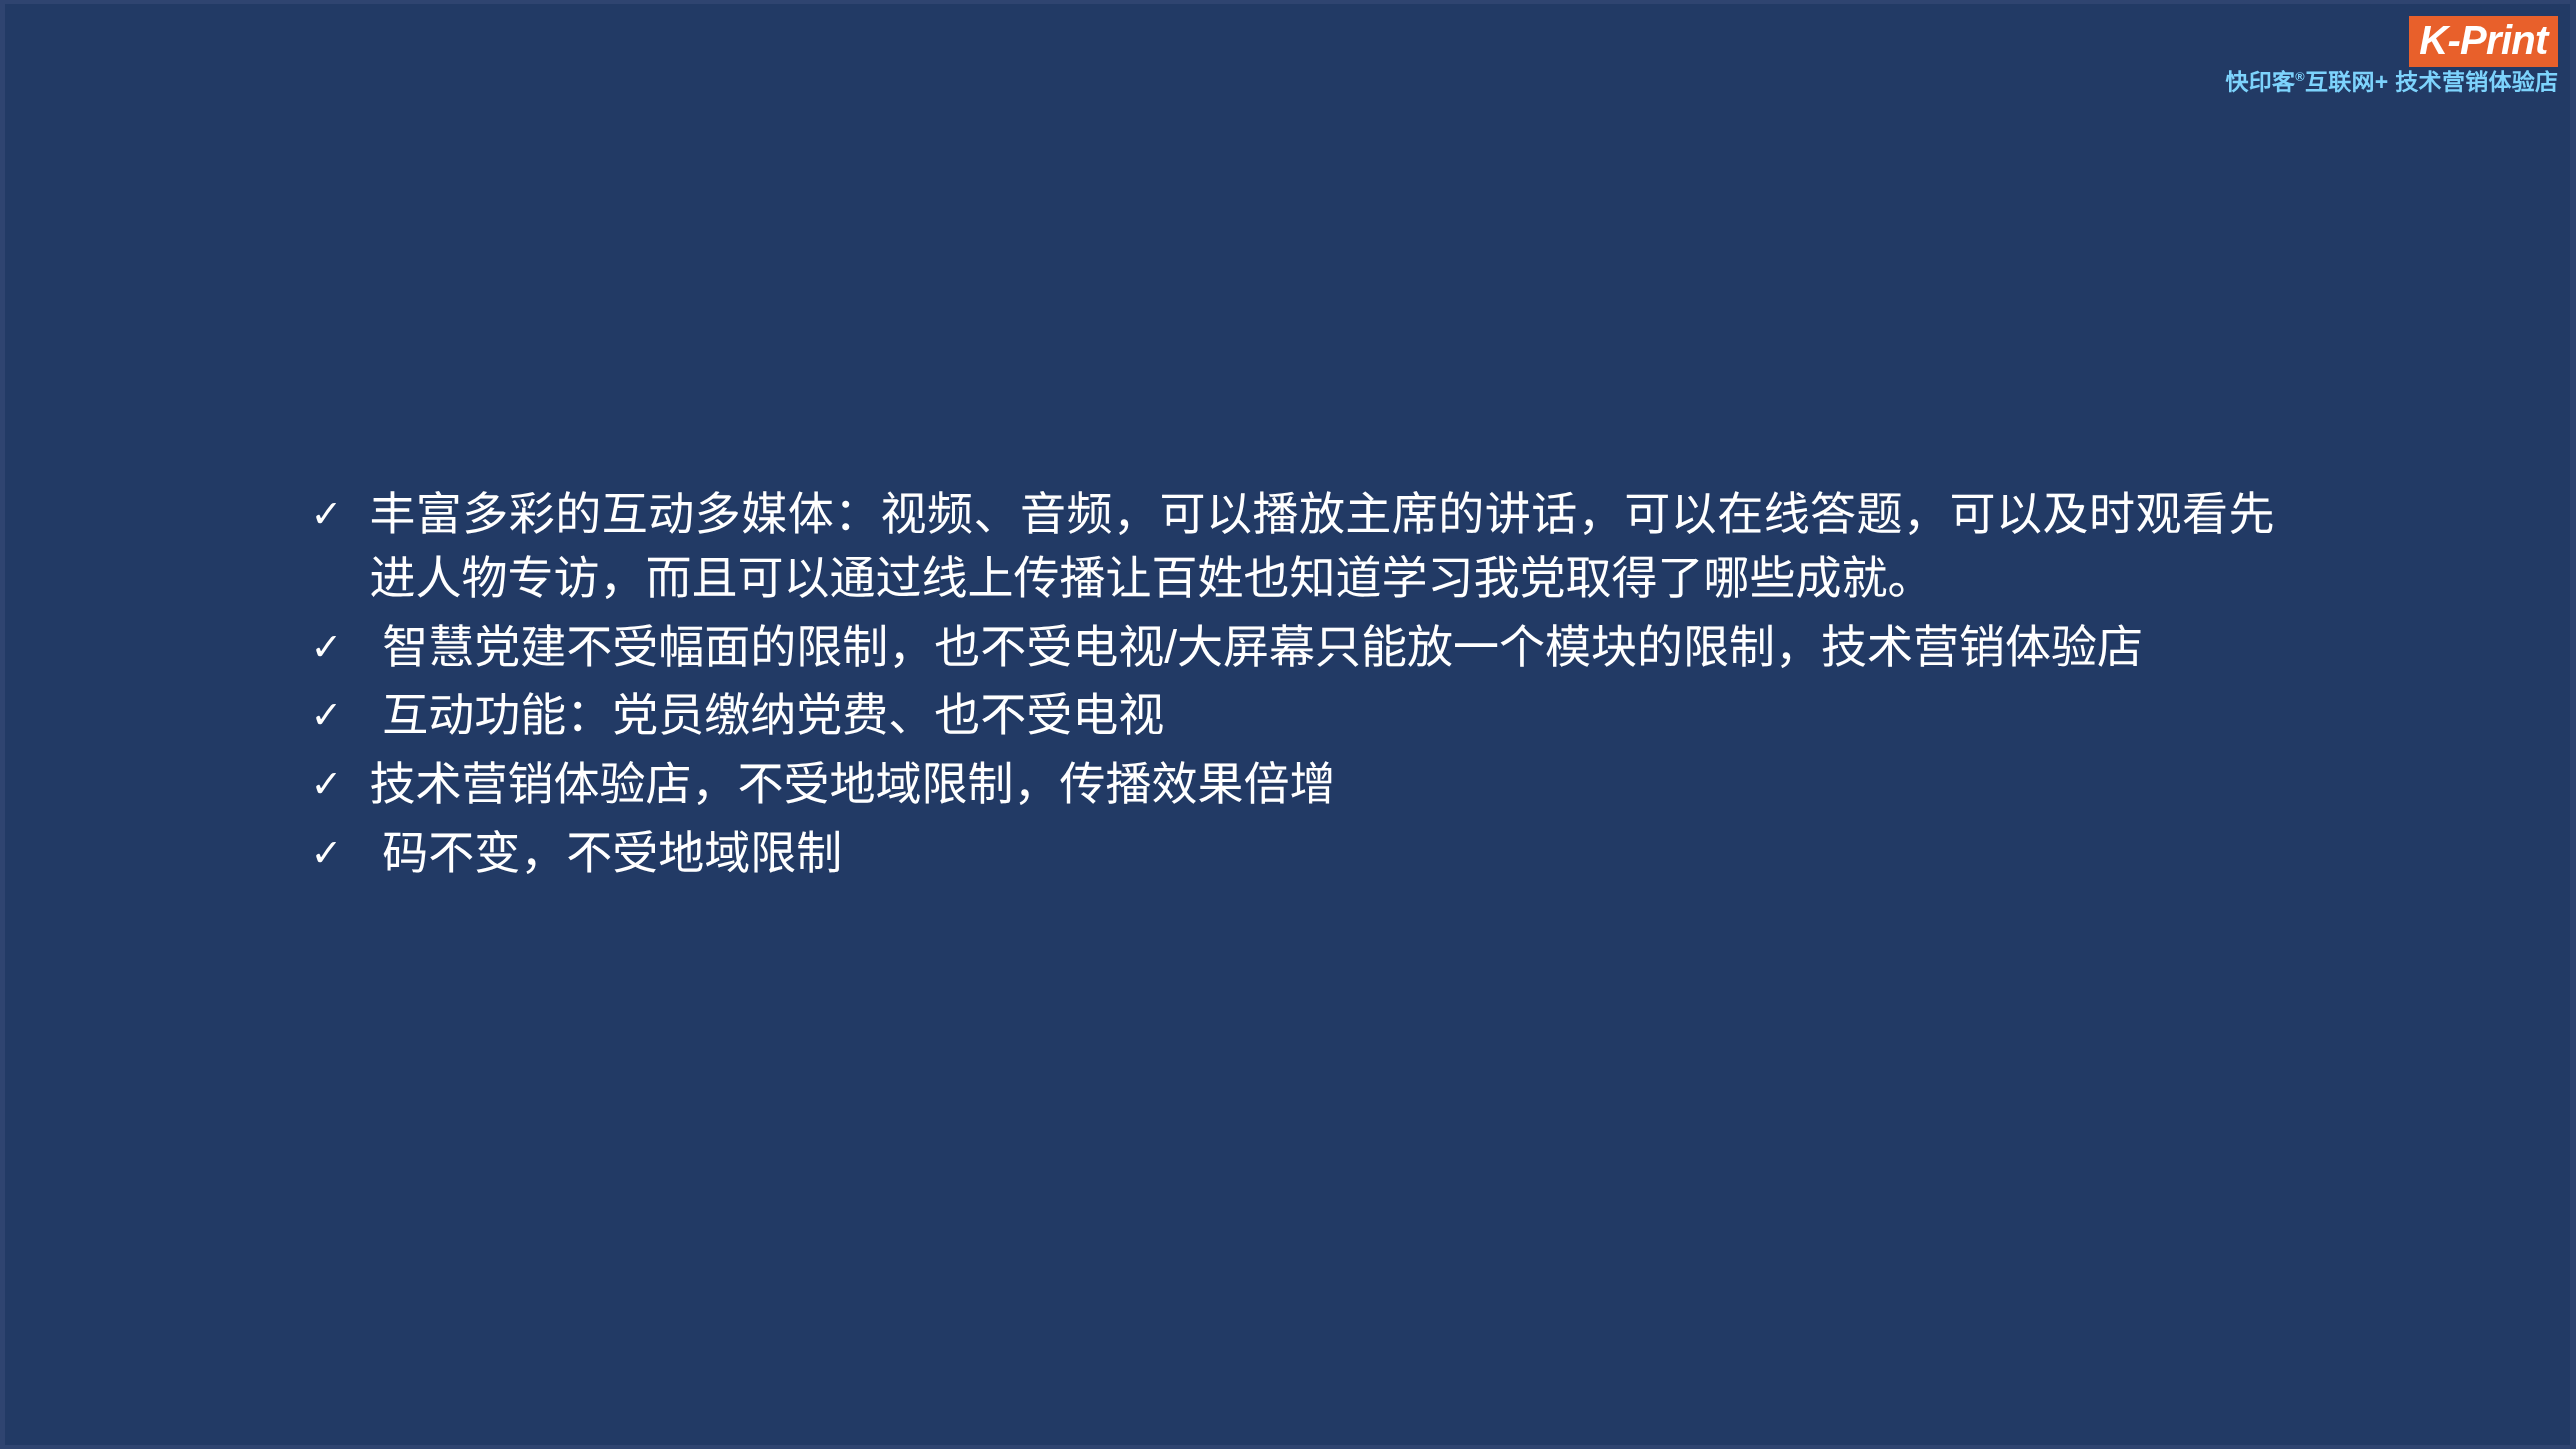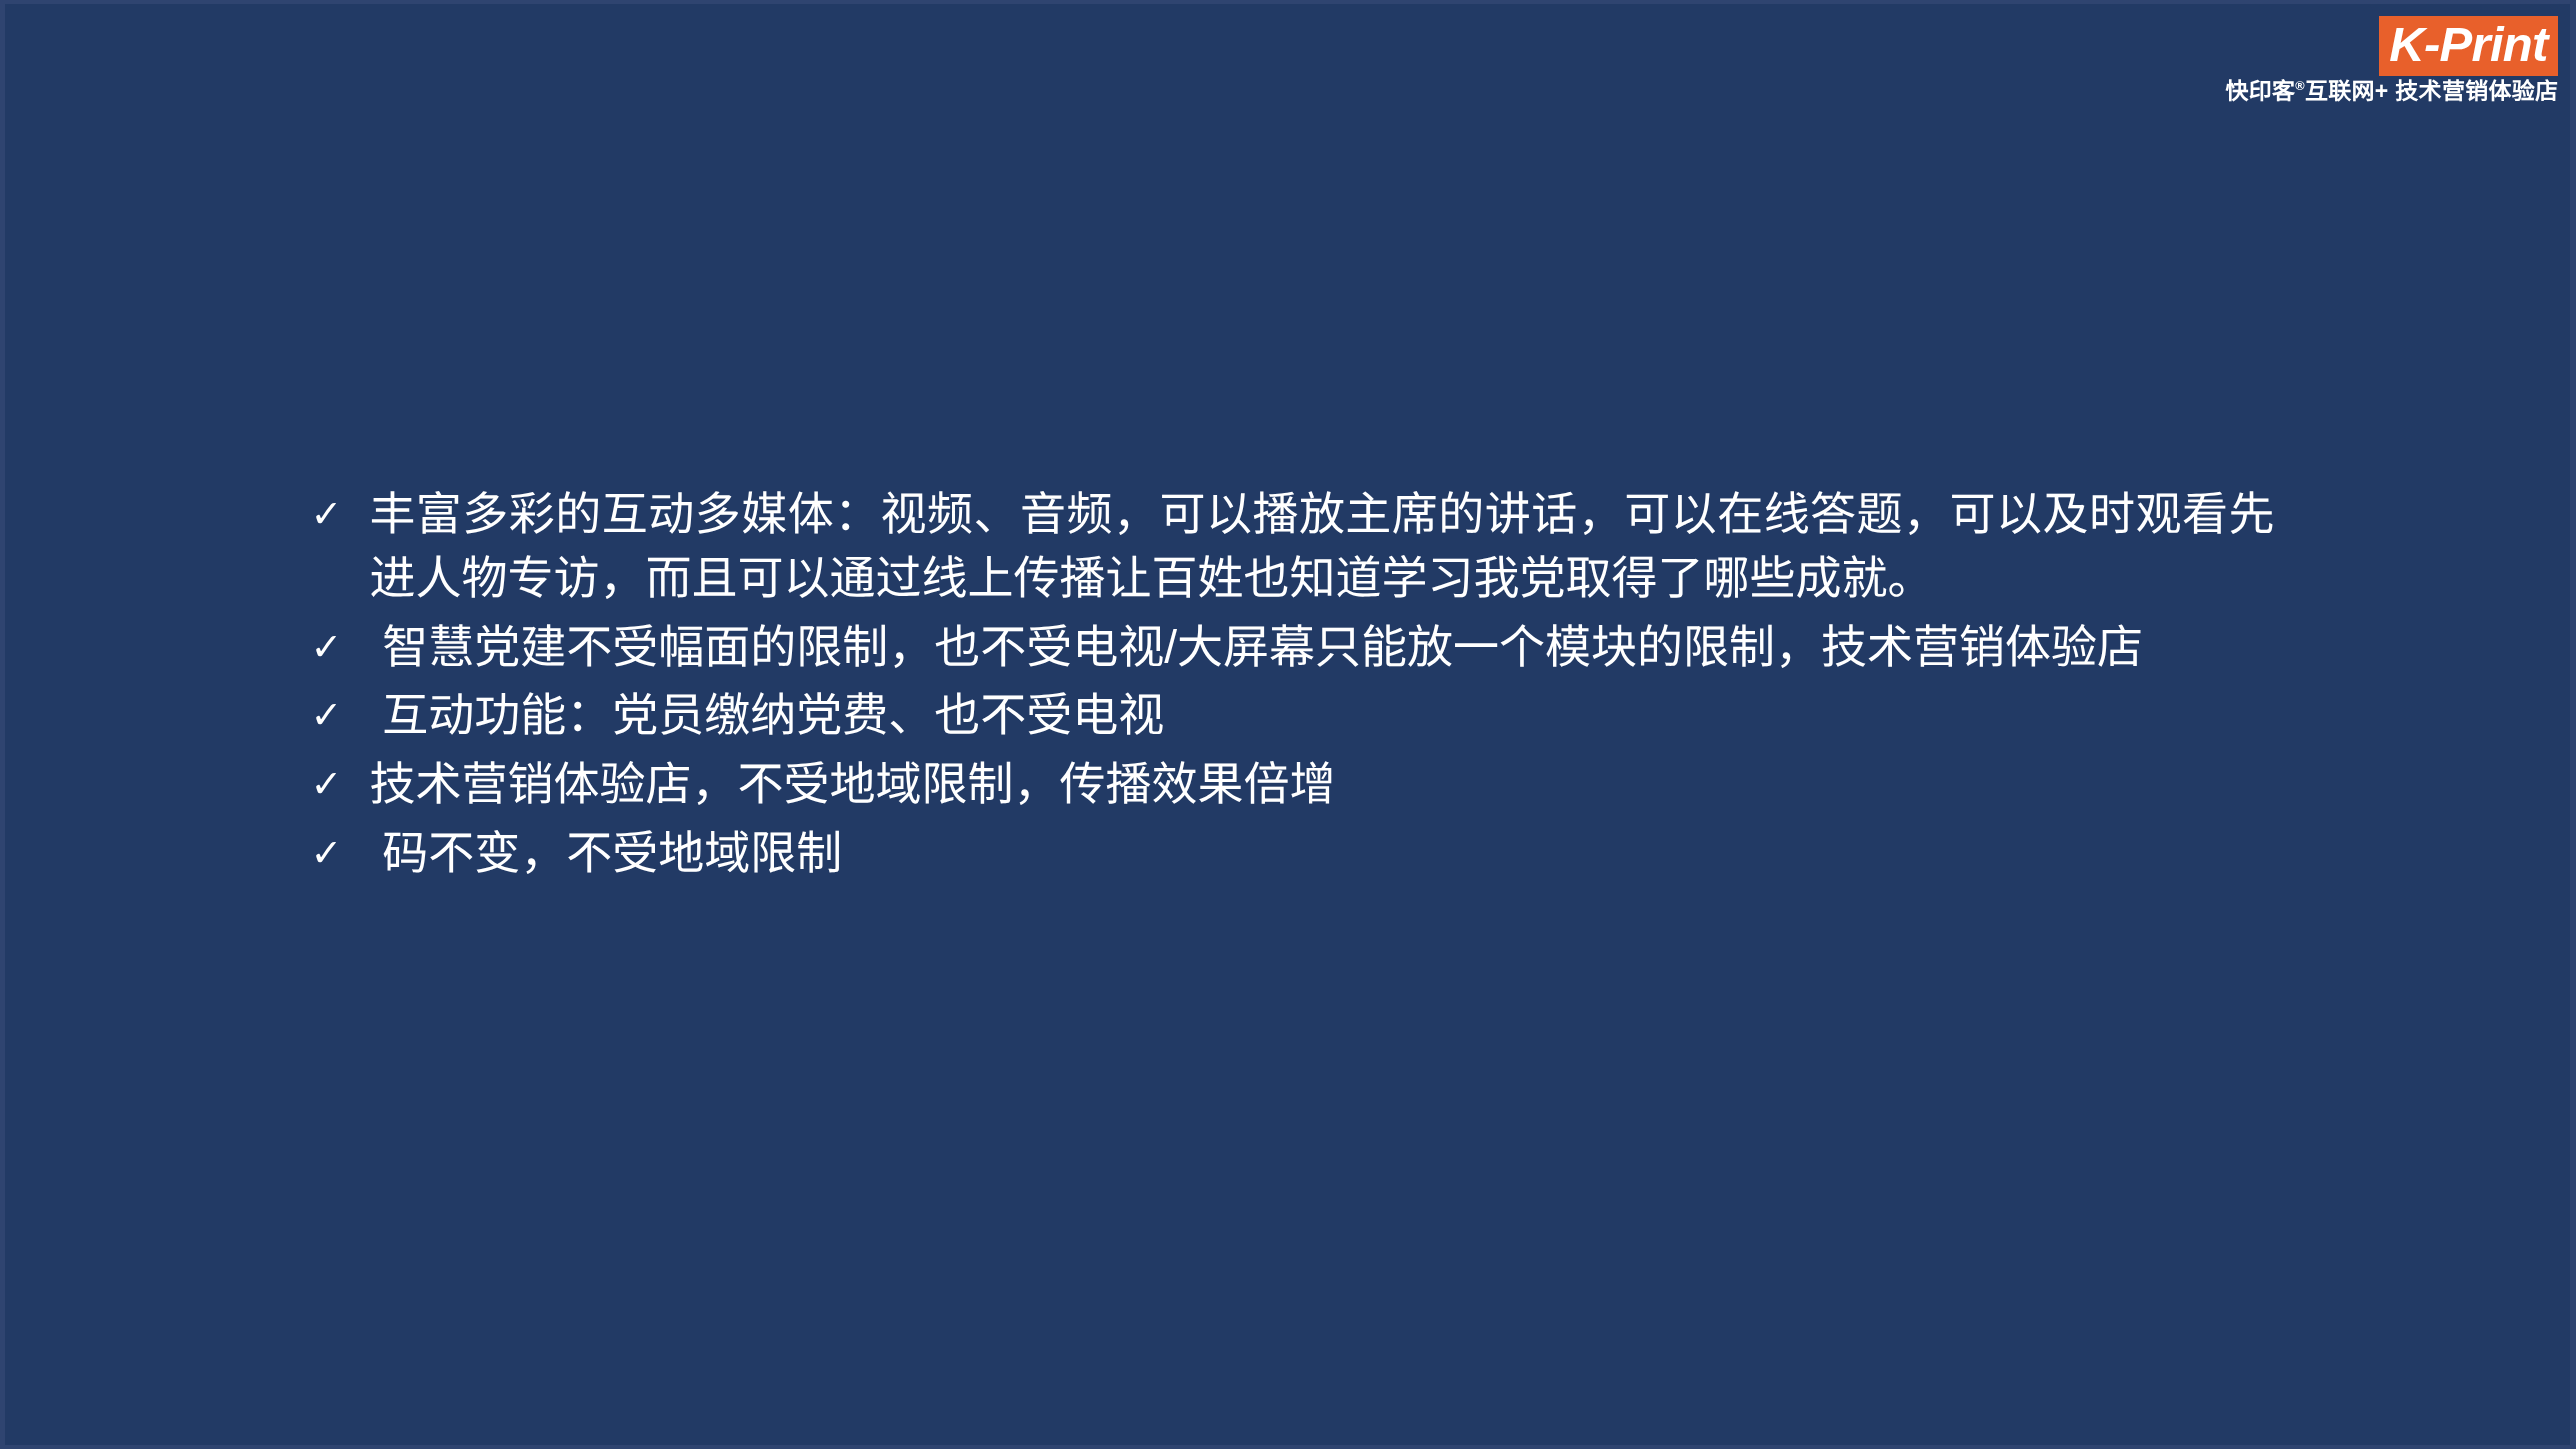--- a/index.html
+++ b/index.html
@@ -33,29 +33,29 @@
     width: 335px;
     text-align: right;
     line-height: 1;
   }
   .logo-badge {
     display: inline-block;
     background: #E8602B;
     color: #FFFFFF;
     font-style: italic;
     font-weight: bold;
-    font-size: 49px;
+    font-size: 40px;
     letter-spacing: -0.7px;
     padding: 4px 10.7px 6.7px 10.7px;
     line-height: 1.0;
     font-family: "Liberation Sans", "DejaVu Sans", sans-serif;
   }
   .logo-sub {
     margin-top: 4px;
-    color: #ffffff;
+    color: #7dd3fc;
     font-size: 23px;
     font-weight: bold;
     letter-spacing: 0.3px;
     white-space: nowrap;
     font-family: "Liberation Sans", "DejaVu Sans", sans-serif;
   }
   .logo-sub .reg {
     font-size: 12.7px;
     vertical-align: super;
     font-weight: bold;

